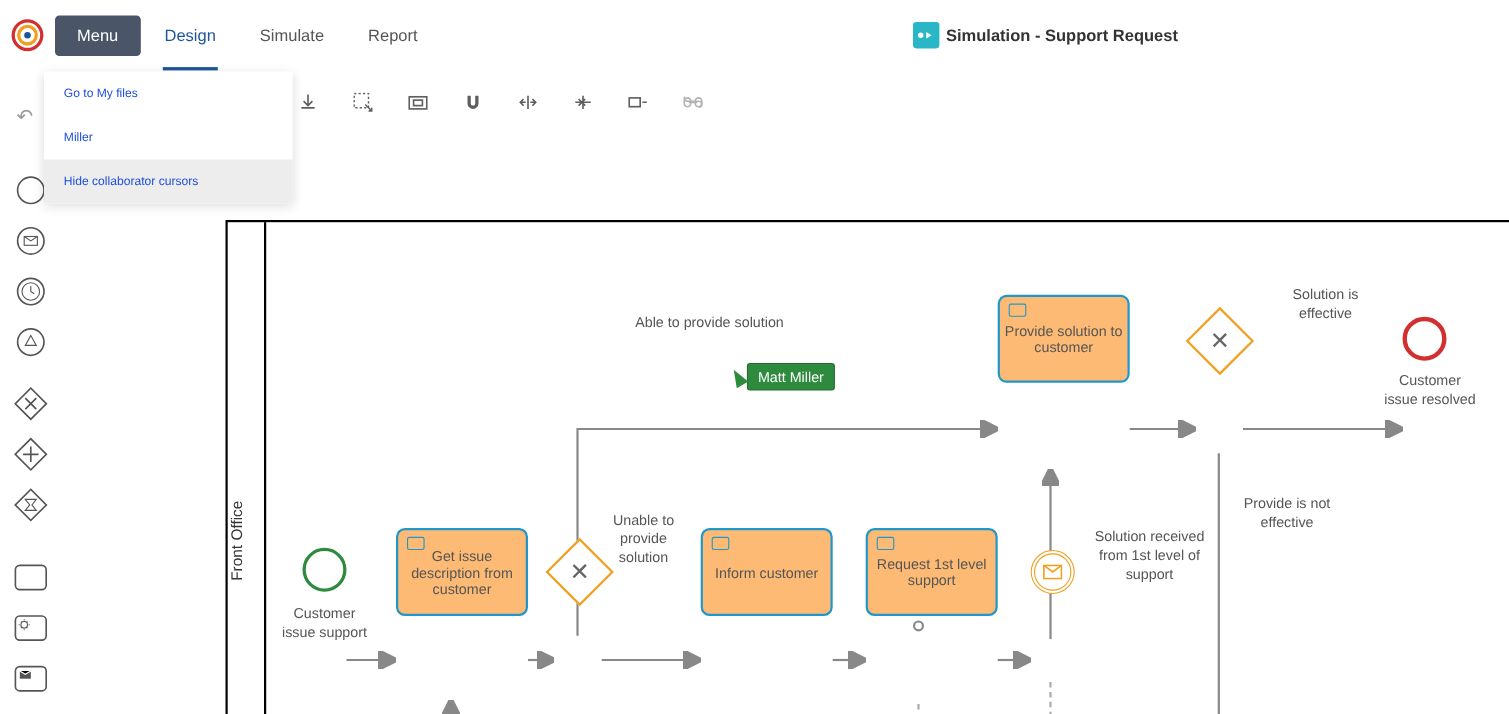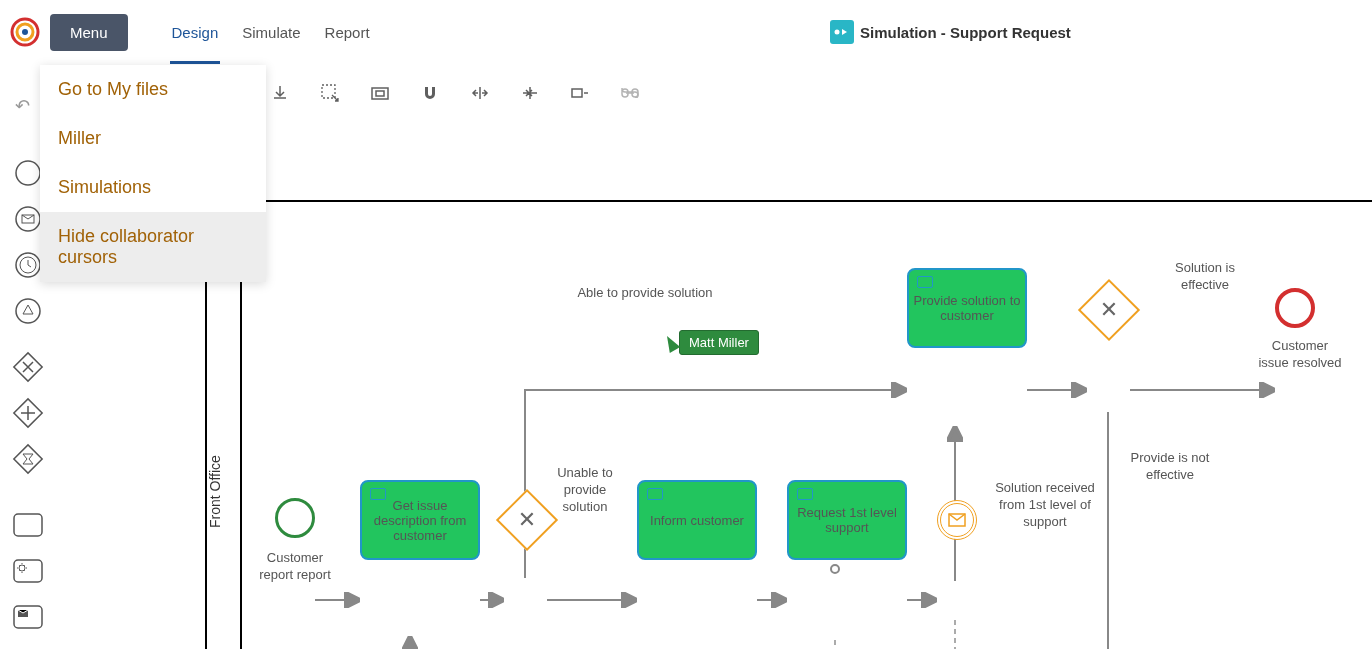--- a/index.html
+++ b/index.html
@@ -1,41 +1,41 @@
 <!DOCTYPE html>
 <html><head>
 <meta charset="utf-8">
 <style>
 *{box-sizing:border-box;margin:0;padding:0;font-family:-apple-system,BlinkMacSystemFont,"Segoe UI",Arial,sans-serif}
 body{background:#fff;width:1372px;height:649px;position:relative;overflow:hidden;color:#333}
 .header{height:65px;display:flex;align-items:center;padding:0 10px;border-bottom:1px solid transparent}
 .logo{width:30px;height:30px;margin-right:10px}
 .menu-btn{background:#4a5568;color:#fff;padding:10px 20px;border:none;border-radius:4px;font-size:15px;font-weight:500;cursor:pointer}
-.tabs{display:flex;gap:20px;margin-left:42px}
+.tabs{display:flex;gap:36px;margin-left:20px}
 .tab{padding:10px 2px;font-size:15px;color:#555;cursor:pointer;position:relative}
 .tab.active{color:#1e5599;font-weight:500}
 .tab.active::after{content:"";position:absolute;bottom:-13px;left:0;right:0;height:3px;background:#1e5599}
 .sim-badge{position:absolute;left:830px;display:flex;align-items:center;gap:6px}
 .sim-icon{width:24px;height:24px;background:#29b6c6;border-radius:3px;display:flex;align-items:center;justify-content:center}
 .sim-text{font-size:15px;font-weight:600;color:#333}
 .toolbar{height:55px;display:flex;align-items:center;padding-left:270px;gap:30px;color:#555}
 .tool-icon{width:20px;height:20px;display:flex;align-items:center;justify-content:center;cursor:pointer;opacity:.85}
 .left-panel{position:absolute;left:10px;top:155px;width:45px;display:flex;flex-direction:column;gap:10px}
 .shape-tool{width:36px;height:36px;display:flex;align-items:center;justify-content:center;cursor:pointer}
 .dropdown{position:absolute;left:40px;top:65px;width:226px;background:#fff;box-shadow:0 2px 10px rgba(0,0,0,.15);z-index:100}
-.dropdown-item{padding:14px 18px;font-size:18px;color:#a16207;cursor:pointer}
+.dropdown-item{padding:14px 18px;font-size:11px;color:#1d4ed8;cursor:pointer}
 .dropdown-header{padding:10px 18px 6px;font-size:14px;color:#888}
 .dropdown-item.highlighted{background:#ededed}
 .arrow-anno{position:absolute}
 .canvas{position:absolute;left:65px;top:120px;right:0;bottom:0;background:#fff}
 .pool{position:absolute;left:140px;top:80px;width:1180px;height:500px;border:2px solid #000}
 .lane-label{position:absolute;left:150px;top:400px;transform:rotate(-90deg);transform-origin:left;font-size:14px;color:#333}
 .lane-sep{position:absolute;left:175px;top:82px;width:2px;height:498px;background:#000}
 .node-label{position:absolute;font-size:13px;color:#555;text-align:center;line-height:1.3}
-.task{position:absolute;width:120px;height:80px;border:2px solid #2196c9;border-radius:8px;background:#22c55e;display:flex;align-items:center;justify-content:center;text-align:center;font-size:13px;color:#555;padding:0}
+.task{position:absolute;width:120px;height:80px;border:2px solid #2196c9;border-radius:8px;background:#fdba74;display:flex;align-items:center;justify-content:center;text-align:center;font-size:13px;color:#555;padding:0}
 .task::before{content:"";position:absolute;top:6px;left:8px;width:14px;height:10px;border:1.5px solid #2196c9;border-radius:2px}
 .gateway{position:absolute;width:44px;height:44px;transform:rotate(45deg);border:2px solid #f0a020;background:#fff}
 .gateway::after{content:"✕";position:absolute;top:50%;left:50%;transform:translate(-50%,-50%) rotate(-45deg);font-size:22px;color:#666;font-weight:300}
 .start-event{position:absolute;width:40px;height:40px;border:3px solid #2e8b3e;border-radius:50%;background:#fff}
 .end-event{position:absolute;width:40px;height:40px;border:4px solid #d32f2f;border-radius:50%;background:#fff}
 .msg-event{position:absolute;width:40px;height:40px;border:4px double #f0a020;border-radius:50%;background:#fff;display:flex;align-items:center;justify-content:center}
 .msg-event svg{width:18px;height:14px}
 .flow{position:absolute;stroke:#888;stroke-width:2;fill:none}
 .collab-cursor{position:absolute;left:600px;top:210px;display:flex;align-items:center}
 .cursor-ptr{width:0;height:0;border-left:6px solid transparent;border-right:6px solid transparent;border-bottom:16px solid #2e8b3e;transform:rotate(-30deg);margin-right:2px}
@@ -184,21 +184,20 @@
         <rect x="2" y="2" width="28" height="22" rx="4" fill="none" stroke="#555" stroke-width="1.5"></rect>
         <rect x="6" y="6" width="10" height="7" fill="#555"></rect>
         <path d="M6 6l5 3 5-3" stroke="#fff"></path>
       </svg>
     </div>
 </div>
 
 <div class="dropdown">
   <div class="dropdown-item">Go to My files</div>
   <div class="dropdown-item">Miller</div>
-  <div class="dropdown-item">Simulations</div>
   <div class="dropdown-item highlighted">Hide collaborator cursors</div>
 </div>
 
 <svg class="arrow-anno" style="left:258px;top:257px" width="90" height="16">
     <path d="M88 8 H6 M6 8 l8 -5 M6 8 l8 5" stroke="#000" stroke-width="2" fill="none"></path>
   </svg>
 <svg class="arrow-anno" style="left:555px;top:330px" width="100" height="16">
     <path d="M2 8 H92 M92 8 l-8 -5 M92 8 l-8 5" stroke="#000" stroke-width="2" fill="none"></path>
   </svg>
 
@@ -232,21 +231,21 @@
 
     <path d="M925 190 H1068" marker-end="url(#ah)"></path>
 
     <path d="M903 212 V460 H205 V438" marker-end="url(#ah)"></path>
 
     <path d="M630 440 V520 M630 460 H90 V490 M90 490 H50" stroke-dasharray="5 4" opacity=".7"></path>
     <path d="M750 420 V520" stroke-dasharray="5 4" opacity=".7"></path>
   </svg>
 
   <div class="start-event" style="left:210px;top:378px"></div>
-  <div class="node-label" style="left:190px;top:430px;width:80px">Customer report report</div>
+  <div class="node-label" style="left:190px;top:430px;width:80px">Customer issue support</div>
 
   <div class="task" style="left:295px;top:360px">
       <span>Get issue description from customer</span>
     </div>
 
   <div class="gateway" style="left:440px;top:378px"></div>
   <div class="node-label" style="left:500px;top:165px;width:160px">Able to  provide solution</div>
   <div class="node-label" style="left:480px;top:345px;width:80px">Unable to provide solution</div>
 
   <div class="task" style="left:572px;top:360px">

